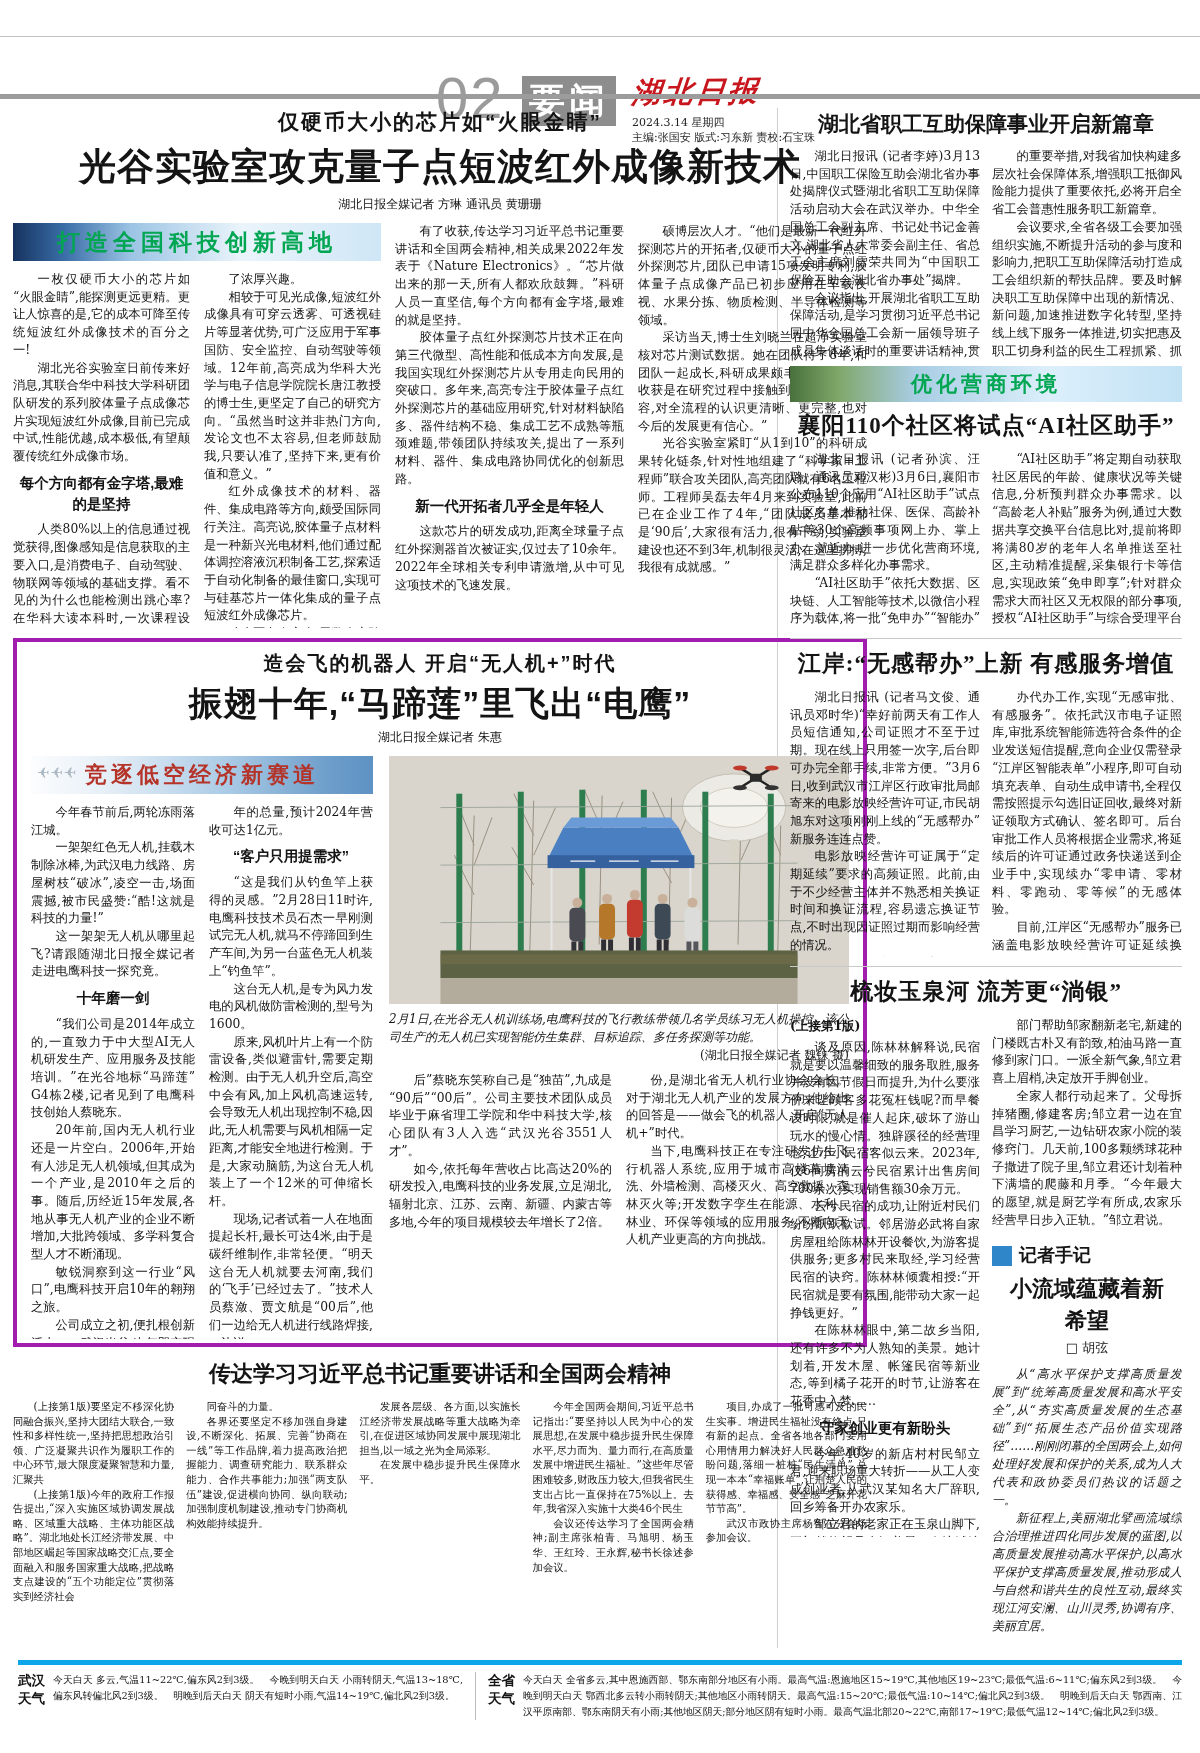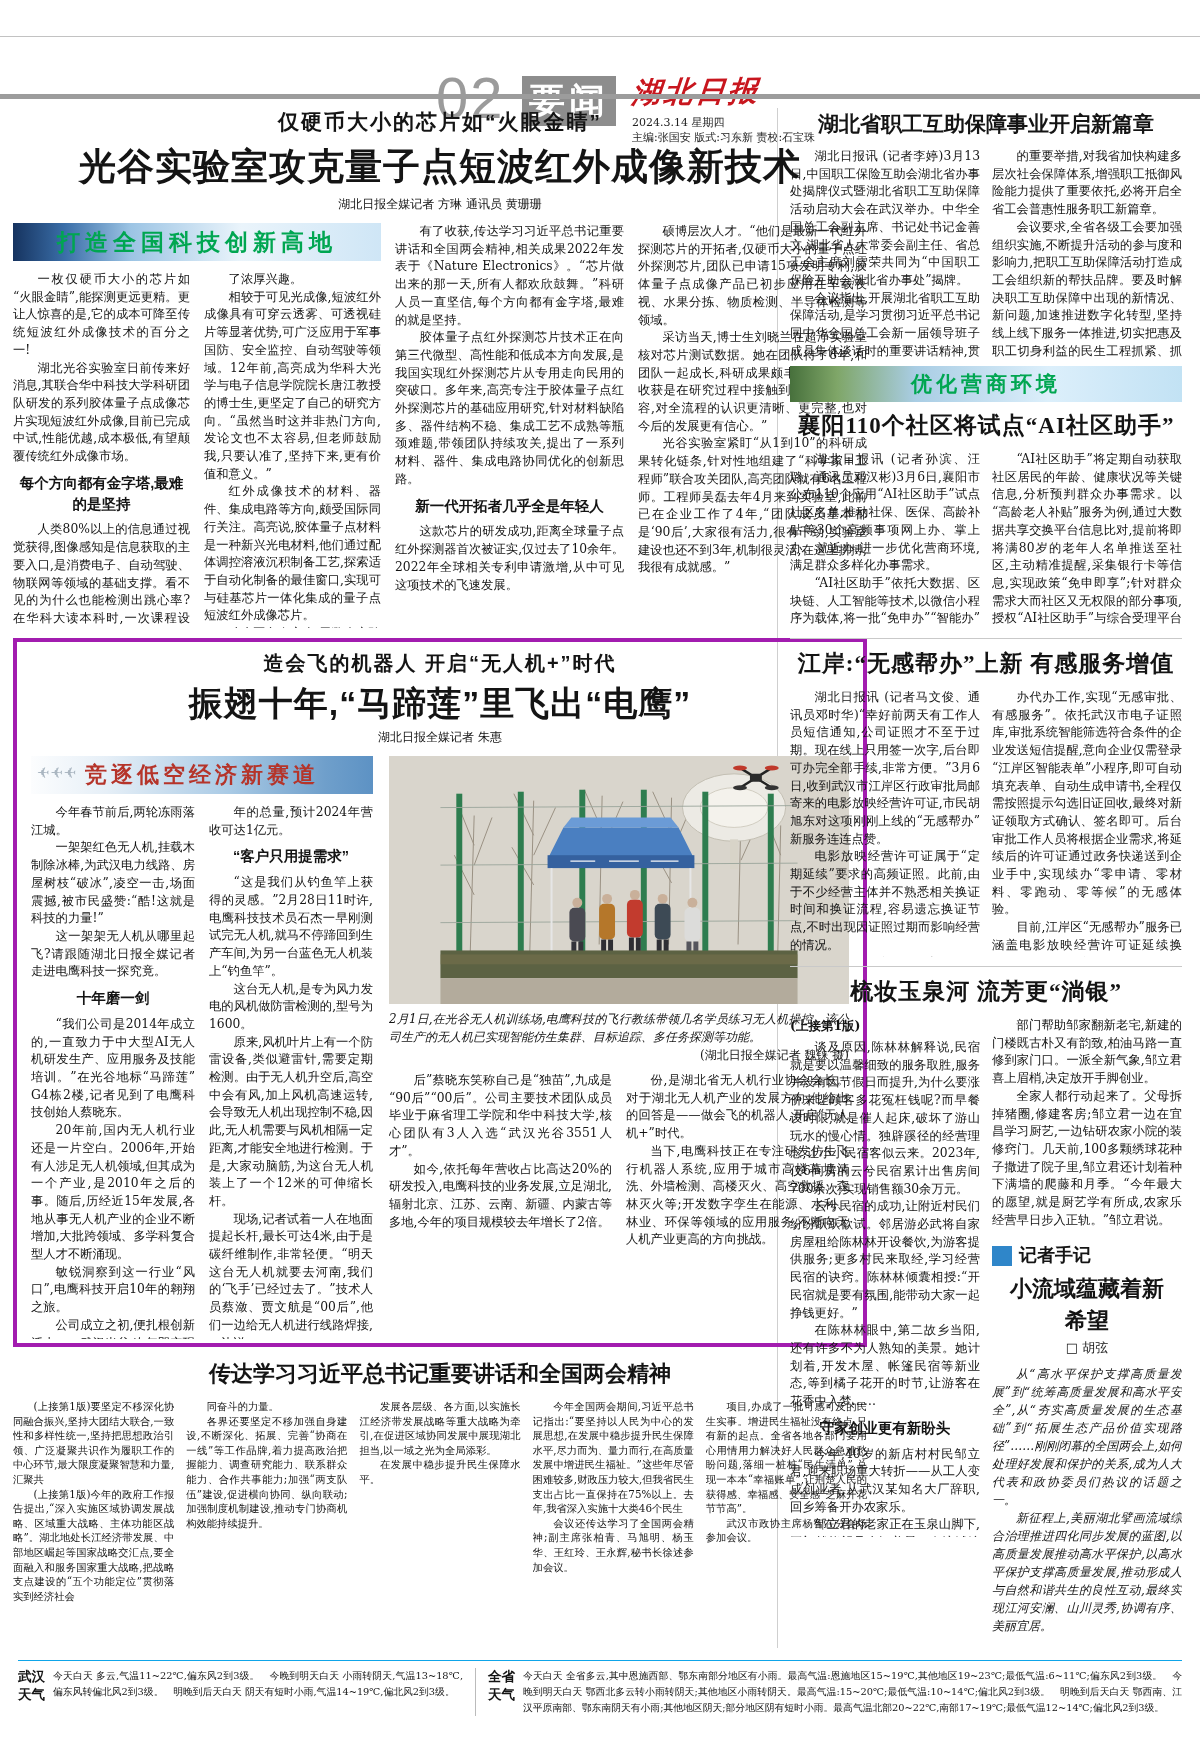--- a/index.html
+++ b/index.html
@@ -90,21 +90,21 @@
   .note-tag { display:flex; align-items:center; gap:7px; margin:14px 0 2px;
               font-family:"Liberation Sans",sans-serif; font-weight:900; font-size:18px; }
   .note-icon { width:20px; height:20px; background:#2f86c9; display:inline-block; }
   .note-title { text-align:center; font-size:22px; font-weight:900; margin:4px 18px 2px;
                 font-family:"Liberation Sans",sans-serif; }
   .note-author { text-align:center; font-size:13px; margin-bottom:8px; }
   .note-body { font-size:12px; line-height:1.5; text-align:justify; }
   .note-body p { font-style:italic; }
 
   
-  .weather { position:absolute; left:18px; right:18px; top:1660px; border-top:1px solid #0ea5e9;
+  .weather { position:absolute; left:18px; right:18px; top:1660px; border-top:5px solid #0ea5e9;
              padding-top:7px; display:flex; gap:12px; }
   .wblock { display:flex; gap:8px; }
   .wblock.left { flex:0 0 445px; }
   .wblock.rt { flex:1; }
   .wlabel { font-weight:900; font-size:13.5px; line-height:1.3; white-space:nowrap;
             font-family:"Liberation Sans",sans-serif; }
   .wtext { font-size:9.8px; line-height:1.62; text-align:justify; }
   .wsep { width:1px; background:#bbb; }
 </style>
 </head>

